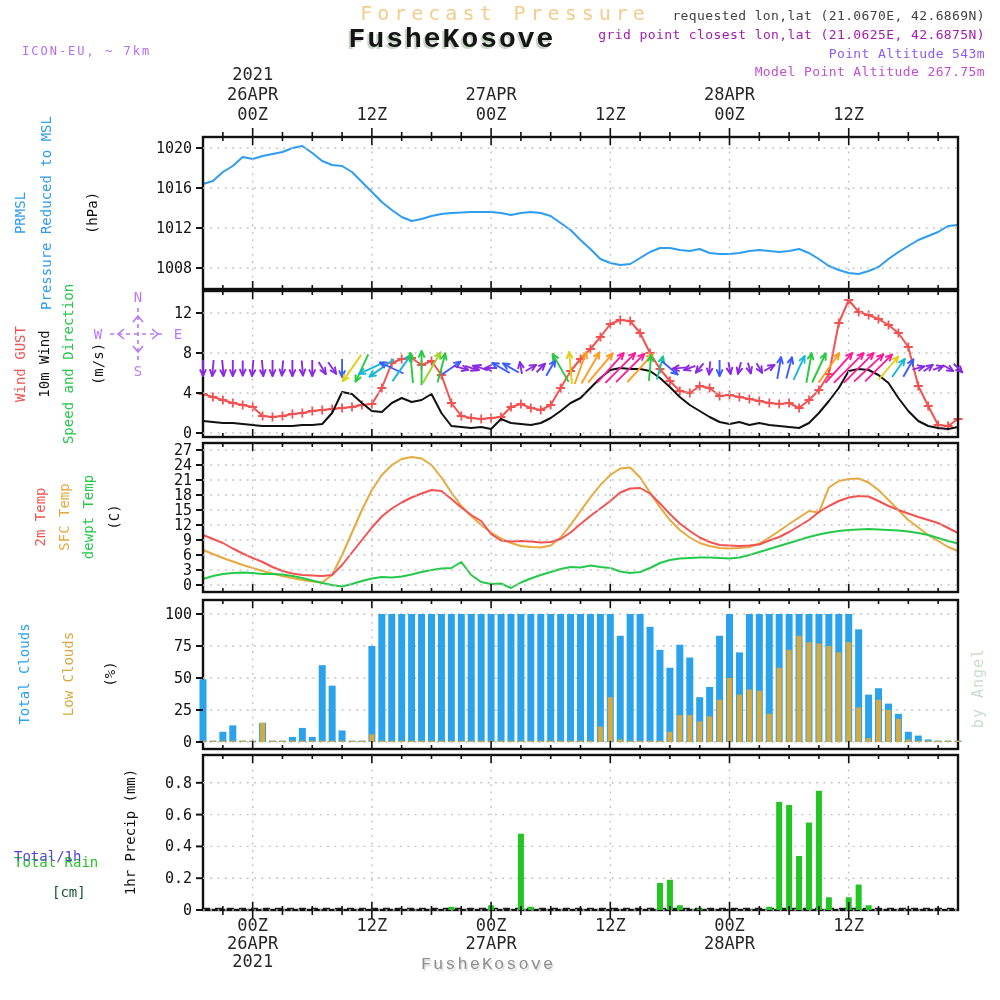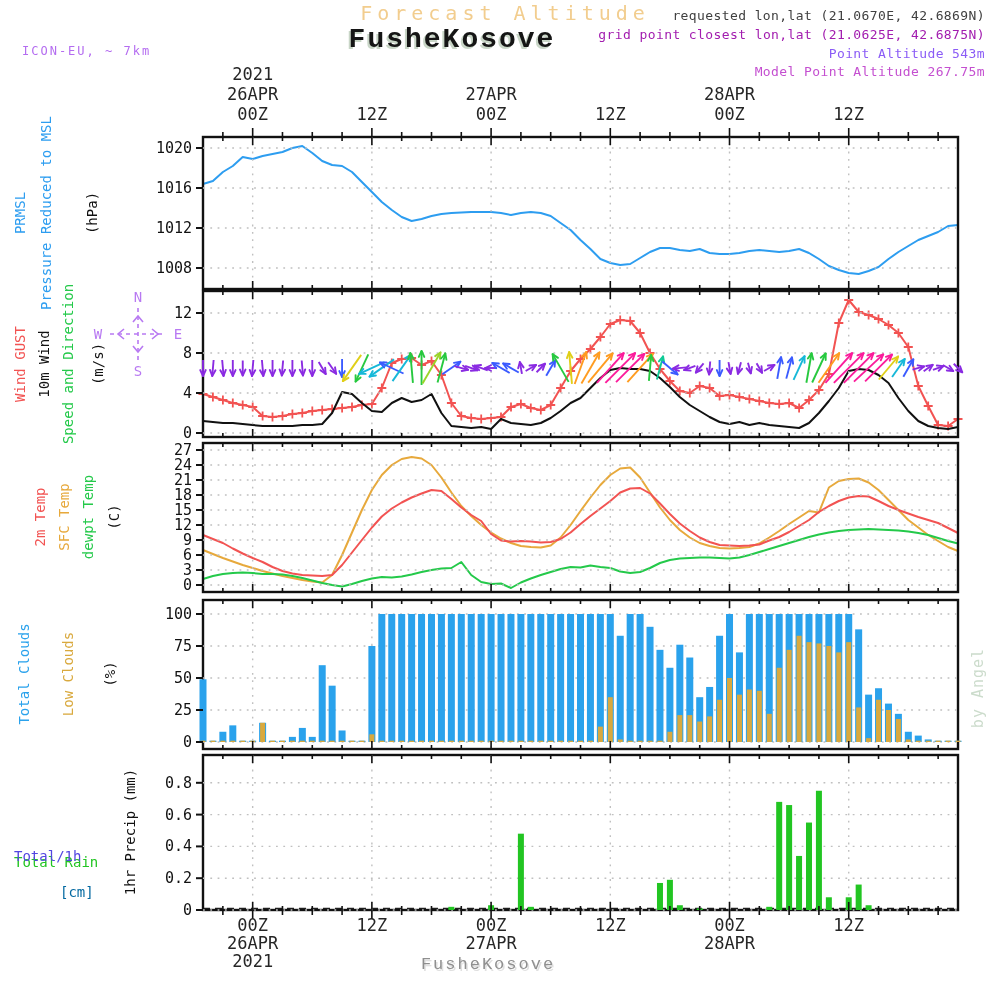--- a/index.html
+++ b/index.html
@@ -22,21 +22,21 @@
                 text-shadow:1.5px 1.5px 0 #e0e0e0;}
   #credit{left:978px;top:688px;transform:translate(-50%,-50%) rotate(-90deg);
           font-size:15px;letter-spacing:1px;}
   .timelab{position:absolute;transform:translateX(-50%);font-size:17px;color:#262626;
            white-space:nowrap;}
   svg{position:absolute;left:0;top:0;}
 </style>
 </head>
 <body>
 
-<div class="abs" id="title-watermark" style="color: rgb(242, 205, 142);">Forecast Altitude</div>
+<div class="abs" id="title-watermark" style="color: rgb(242, 205, 142);">Forecast Pressure</div>
 <div class="abs" id="station-title">FusheKosove</div>
 <div class="abs" id="model-label" style="color: rgb(180, 108, 240);">ICON-EU, ~ 7km</div>
 
 <div class="abs hdr-right" style="top: 8px; color: #404040;">requested lon,lat (21.0670E, 42.6869N)</div>
 <div class="abs hdr-right" style="top: 27px; color: #a21caf;">grid point closest lon,lat (21.0625E, 42.6875N)</div>
 <div class="abs hdr-right" style="top: 46px; color: #8b5cf6;">Point Altitude 543m</div>
 <div class="abs hdr-right" style="top: 64px; color: rgb(196, 79, 208);">Model Point Altitude 267.75m</div>
 
 <div class="vlabel" style="left: 20px; top: 213px; color: rgb(45, 157, 240);">PRMSL</div>
 <div class="vlabel" style="left: 46px; top: 213px; color: rgb(45, 157, 240);">Pressure Reduced to MSL</div>
@@ -51,21 +51,21 @@
 <div class="vlabel" style="left: 64px; top: 517px; color: rgb(231, 169, 60);">SFC Temp</div>
 <div class="vlabel" style="left: 88px; top: 517px; color: rgb(36, 201, 74);">dewpt Temp</div>
 <div class="vlabel" style="left:114px;top:517px;">(C)</div>
 
 <div class="vlabel" style="left: 24px; top: 674px; color: rgb(42, 162, 236);">Total Clouds</div>
 <div class="vlabel" style="left: 68px; top: 674px; color: rgb(217, 169, 62);">Low Clouds</div>
 <div class="vlabel" style="left:110px;top:674px;">(%)</div>
 
 <div class="hlabel" style="left: 14px; top: 810px; color: rgb(34, 197, 34); margin-top: 44px;">Total  Rain</div>
 <div class="hlabel" style="left: 14px; top: 848px; color: rgb(82, 70, 224);">Total/1h</div>
-<div class="hlabel" style="left: 52px; top: 884px; color: #0369a1; margin-left: 8px;">[cm]</div>
+<div class="hlabel" style="left: 52px; top: 884px; color: #14532d;">[cm]</div>
 <div class="vlabel" style="left:130px;top:832px;">1hr Precip (mm)</div>
 
 <svg id="chart" width="1000" height="1000">
     <g>
       <polyline points="203.0,184.0 212.9,181.0 222.9,172.0 232.8,166.0 242.7,157.0 252.7,159.0 262.6,156.0 272.5,154.0 282.5,152.0 292.4,148.0 302.3,146.0 312.3,153.0 322.2,161.0 332.1,165.0 342.1,166.0 352.0,172.0 361.9,182.0 371.9,192.0 381.8,202.0 391.8,210.0 401.7,217.0 411.6,221.0 421.6,219.0 431.5,216.0 441.4,214.0 451.4,213.0 461.3,212.5 471.2,212.0 481.2,212.0 491.1,212.0 501.0,213.0 511.0,215.0 520.9,213.0 530.8,212.0 540.8,213.0 550.7,216.0 560.6,223.0 570.6,230.0 580.5,240.0 590.4,249.0 600.4,259.0 610.3,263.0 620.2,265.0 630.2,264.0 640.1,258.0 650.0,252.0 660.0,248.0 669.9,248.0 679.8,250.0 689.8,251.0 699.7,249.0 709.6,253.0 719.6,254.0 729.5,254.0 739.4,253.0 749.4,251.0 759.3,250.0 769.3,251.0 779.2,252.0 789.1,251.0 799.1,249.0 809.0,253.0 818.9,259.0 828.9,266.0 838.8,270.0 848.7,273.0 858.7,274.0 868.6,271.0 878.5,267.0 888.5,259.0 898.4,252.0 908.3,246.0 918.3,240.0 928.2,236.0 938.1,232.0 948.1,226.0 958.0,225.0" fill="none" stroke="#2d9df0" stroke-width="2" stroke-linejoin="round" stroke-linecap="round"></polyline>
       <rect x="203" y="137" width="755" height="152" fill="none" stroke="#111" stroke-width="2.4"></rect>
     </g>
     <g>
       <line x1="203" y1="148" x2="958" y2="148" stroke="#c0c0c0" stroke-width="1.4" stroke-dasharray="1.8 5.5"></line>
       <line x1="203" y1="188" x2="958" y2="188" stroke="#c0c0c0" stroke-width="1.4" stroke-dasharray="1.8 5.5"></line>

